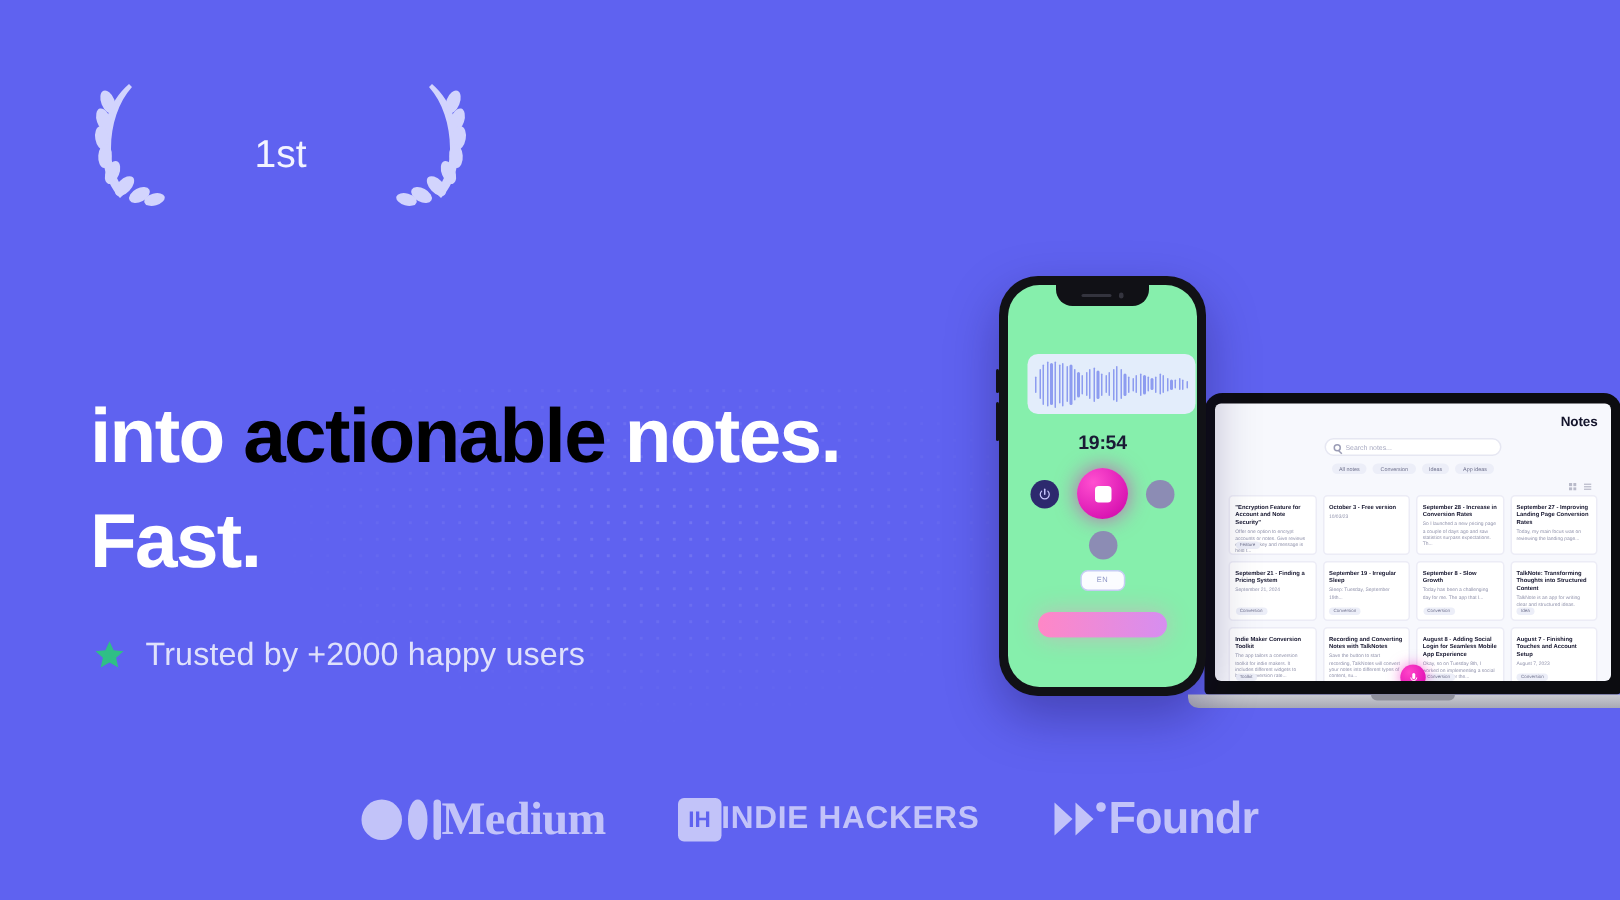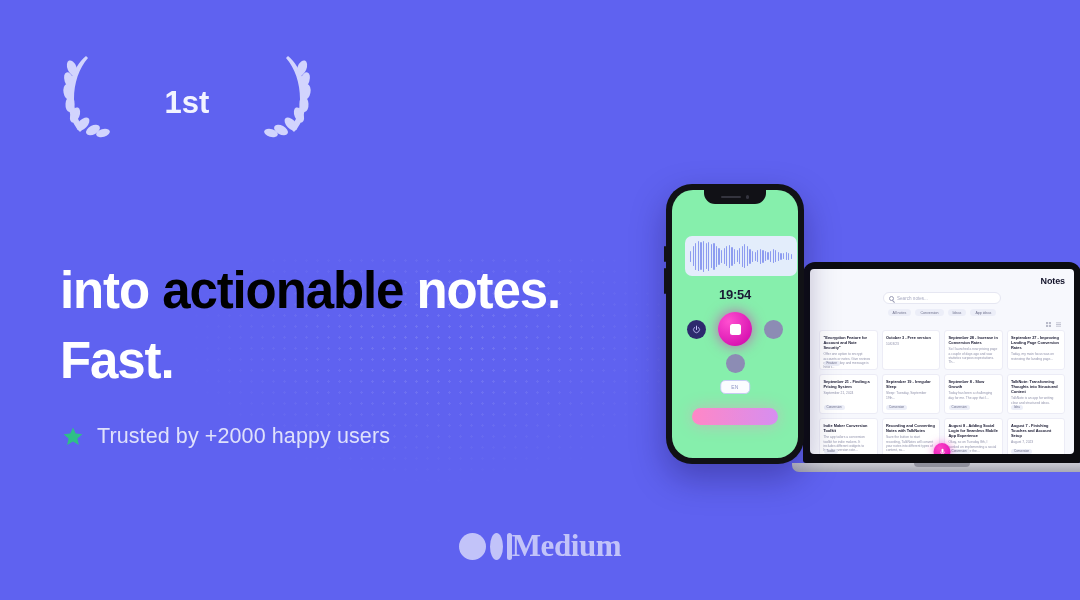--- a/index.html
+++ b/index.html
@@ -36,21 +36,21 @@
   }
   .laurel { position: absolute; top: 6px; }
   .laurel.left  { left: 4px; }
   .laurel.right { right: 4px; }
   .award-text { text-align: center; color: #e9eaff; }
   .award-title {
     font-size: 16.5px; font-weight: 700; letter-spacing: .1px;
     color: #e4e6ff; white-space: nowrap;
   }
   .award-rank {
-    font-size: 31px; font-weight: 700; margin-top: 9px; color: #f2f3ff;
+    font-size: 26px; font-weight: 400; margin-top: 9px; color: #f2f3ff;
   }
 
   
   #headline {
     position: absolute; left: 60px; top: 186px;
     width: 600px;
     font-size: 51px; line-height: 70px;
     font-weight: 700; letter-spacing: -1.1px;
     color: #ffffff;
   }
@@ -312,21 +312,33 @@
 <div id="logo-bar">
   <div class="logo-item">
     <span class="medium-marks">
       <span class="m-circle"></span>
         <span class="m-ellipse"></span>
         <span class="m-bar"></span>
     </span>
     <span class="logo-label serif">Medium</span>
   </div>
 
-
+  <div class="logo-item">
+    <span class="ih-badge">IH</span>
+    <span class="logo-label condensed">INDIE HACKERS</span>
+  </div>
+
+  <div class="logo-item">
+    <svg width="38" height="28" viewBox="0 0 38 28">
+      <path fill="#ffffff" d="M2 3 L14 14 L2 25 Z"></path>
+      <path fill="#ffffff" d="M16 3 L28 14 L16 25 Z"></path>
+      <circle fill="#ffffff" cx="33" cy="6" r="3.2"></circle>
+    </svg>
+    <span class="logo-label round">Foundr</span>
+  </div>
 </div>
 
 <div id="devices">
 
   <div id="laptop">
     <div id="laptop-lid">
       <div id="laptop-screen">
 
         <div id="notes-app">
           <div id="notes-title">Notes</div>

